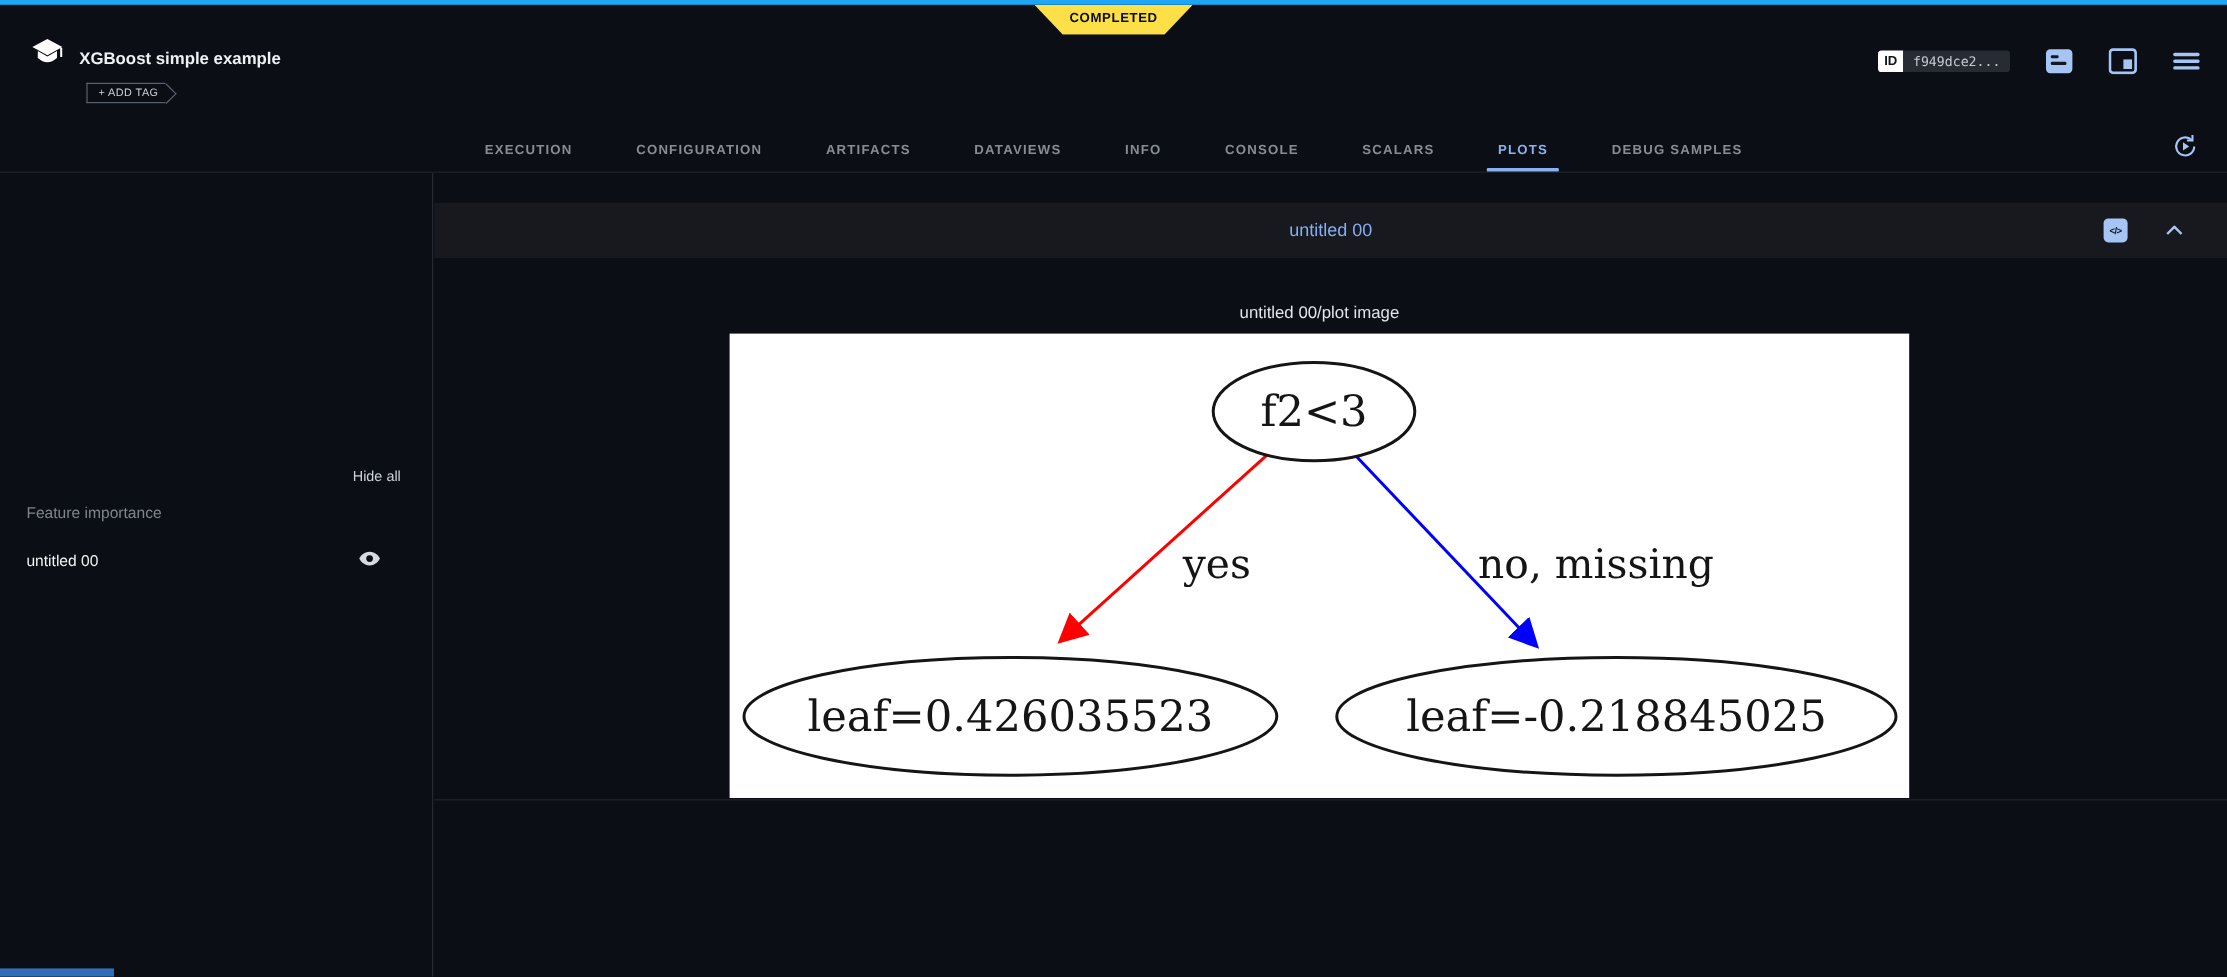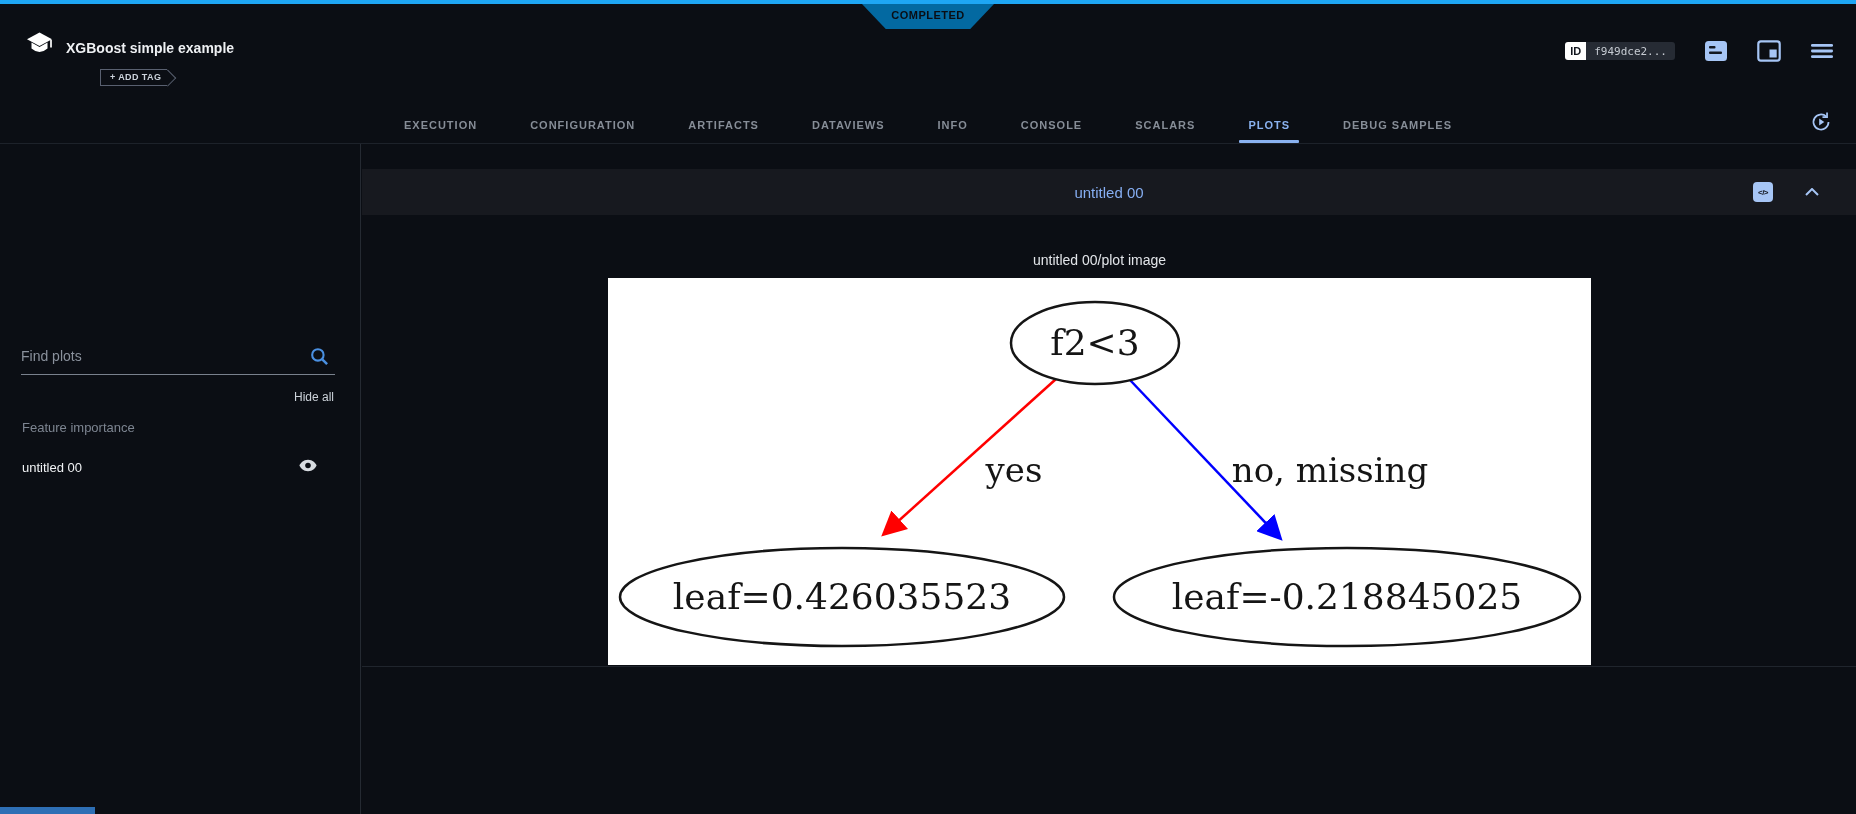--- a/index.html
+++ b/index.html
@@ -8,34 +8,34 @@
     position:relative;
     background:#0b0e14;
     font-family:"Liberation Sans", sans-serif;
     color:#e9ebee;
   }
 
   
   .topbar { position:absolute; top:0; left:0; right:0; height:4px; background:#1ea6f4; }
   .status-badge {
     position:absolute; top:4px; left:50%; transform:translateX(-50%);
-    width:132px; height:25px; background:#0369a1;
+    width:132px; height:25px; background:#fde047;
     clip-path:polygon(0 0, 100% 0, 82% 100%, 18% 100%);
     display:flex; align-items:center; justify-content:center;
     color:#0a0d13; font-size:11px; font-weight:700; letter-spacing:.5px;
     padding-bottom:3px;
   }
 
   
   .logo { position:absolute; left:26px; top:32px; width:27px; height:24px; }
   .title { position:absolute; left:66px; top:40px; font-size:14px; font-weight:700; color:#eef0f3; }
   .add-tag {
-    position:absolute; left:100px; top:69px; height:17px;
+    position:absolute; left:72px; top:69px; height:17px;
     border:1px solid #596070; border-right:none;
-    color:#ccd3dc; font-size:9px; font-weight:700; letter-spacing:.4px;
+    color:#ccd3dc; font-size:9px; font-weight:400; letter-spacing:.4px;
     line-height:15px; padding:0 6px 0 9px; background:transparent; cursor:pointer;
   }
   .add-tag::after {
     content:''; position:absolute; right:-6px; top:2.4px; width:10.5px; height:10.5px;
     border-top:1px solid #596070; border-right:1px solid #596070;
     transform:rotate(45deg);
   }
   .header-right { position:absolute; top:40px; right:22px; display:flex; align-items:center; gap:29px; }
   .id-chip { display:flex; align-items:stretch; cursor:pointer; }
   .id-chip .id-label {
@@ -165,27 +165,20 @@
   <div class="tab active">PLOTS</div>
   <div class="tab">DEBUG SAMPLES</div>
 </div>
 <svg class="refresh-icon" viewBox="0 0 24 24">
   <path d="M20.2 12 a8.2 8.2 0 1 1 -2.4 -5.8" fill="none" stroke="#a6c5f5" stroke-width="1.9"></path>
   <path d="M18.6 1.6 L18.6 6.6 L13.6 6.6" fill="none" stroke="#a6c5f5" stroke-width="1.9"></path>
   <path d="M10 8.3 L15.6 12 L10 15.7 Z" fill="#a6c5f5"></path>
 </svg>
 
 <div class="sidebar">
-  <div class="search-wrap">
-    <input class="search-input" type="text" placeholder="Find plots" style="">
-    <svg class="search-icon" viewBox="0 0 20 20">
-      <circle cx="8.3" cy="8.3" r="6" fill="none" stroke="#4a90e2" stroke-width="2.2"></circle>
-      <path d="M12.9 12.9 L18 18" stroke="#4a90e2" stroke-width="2.6"></path>
-    </svg>
-  </div>
   <div class="hide-all">Hide all</div>
   <div class="section-title">Feature importance</div>
   <div class="plot-list-item">
     <span class="item-label">untitled 00</span>
     <svg class="eye" viewBox="0 0 22 14">
       <path d="M11 0 C5.2 0 1.6 4.4 0.5 7 C1.6 9.6 5.2 14 11 14 C16.8 14 20.4 9.6 21.5 7 C20.4 4.4 16.8 0 11 0 Z" fill="#d7dbe0"></path>
       <circle cx="11" cy="7" r="3.4" fill="#0b0e14"></circle>
     </svg>
   </div>
   <div class="h-scrollbar"></div>

